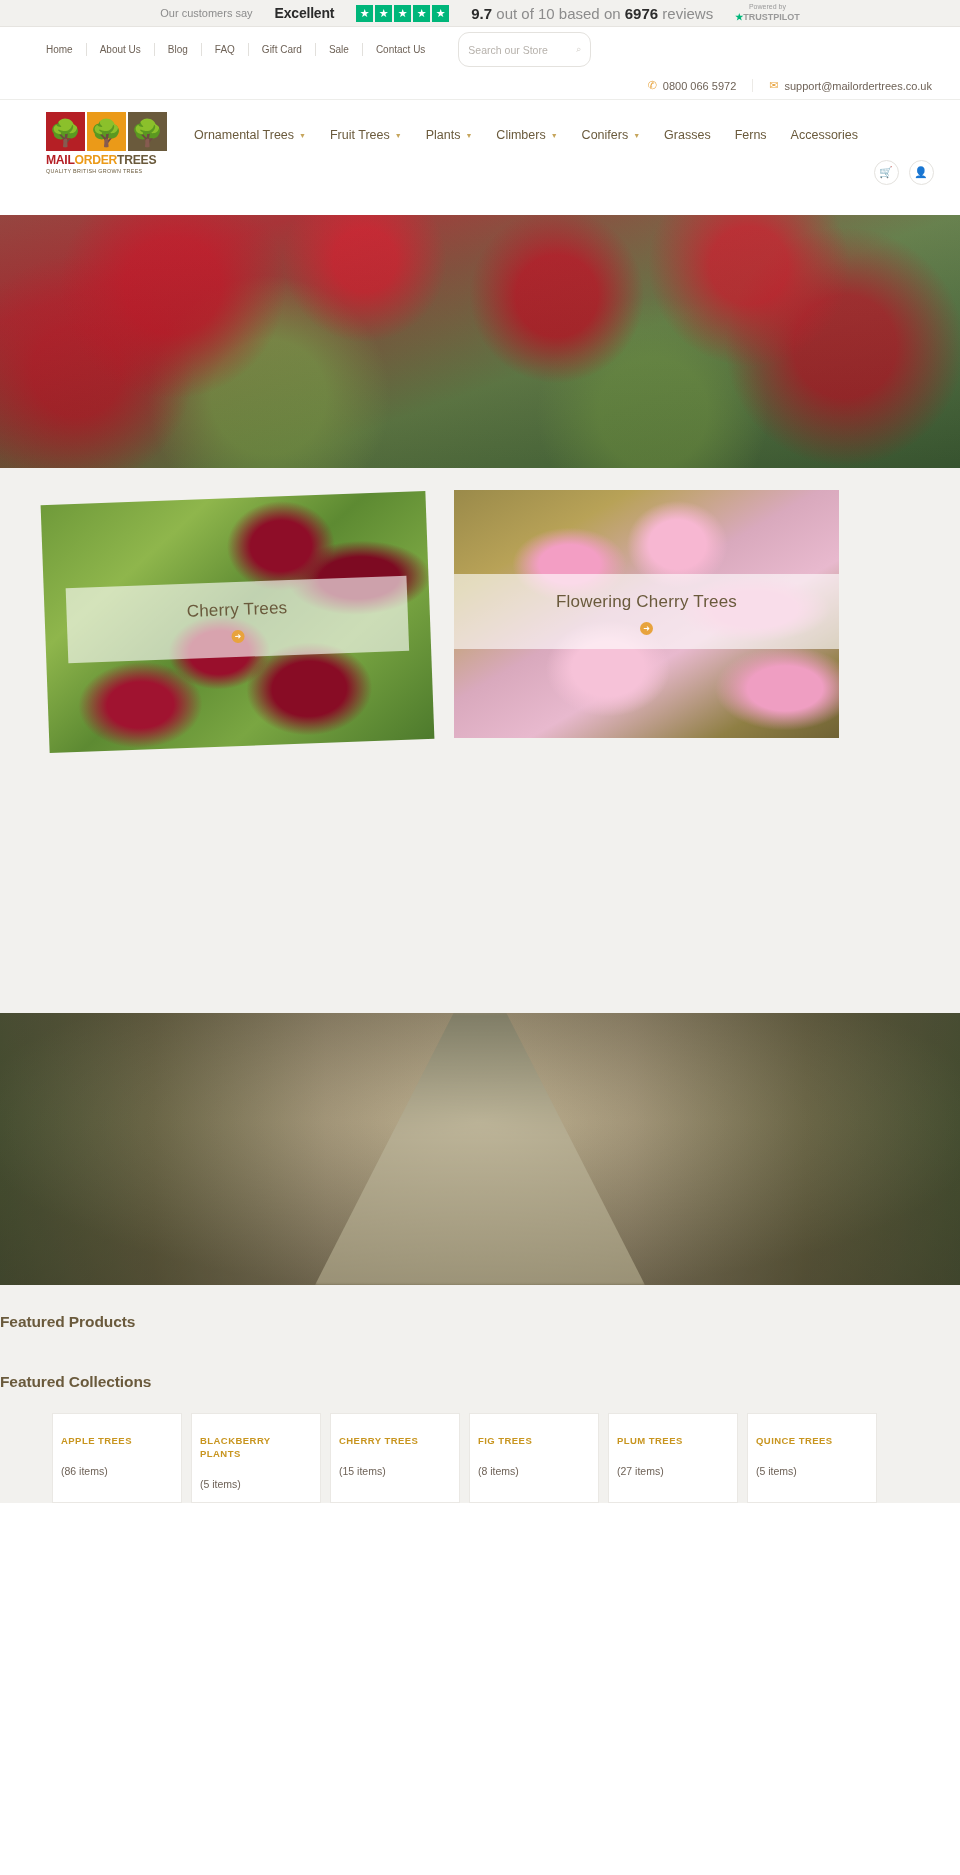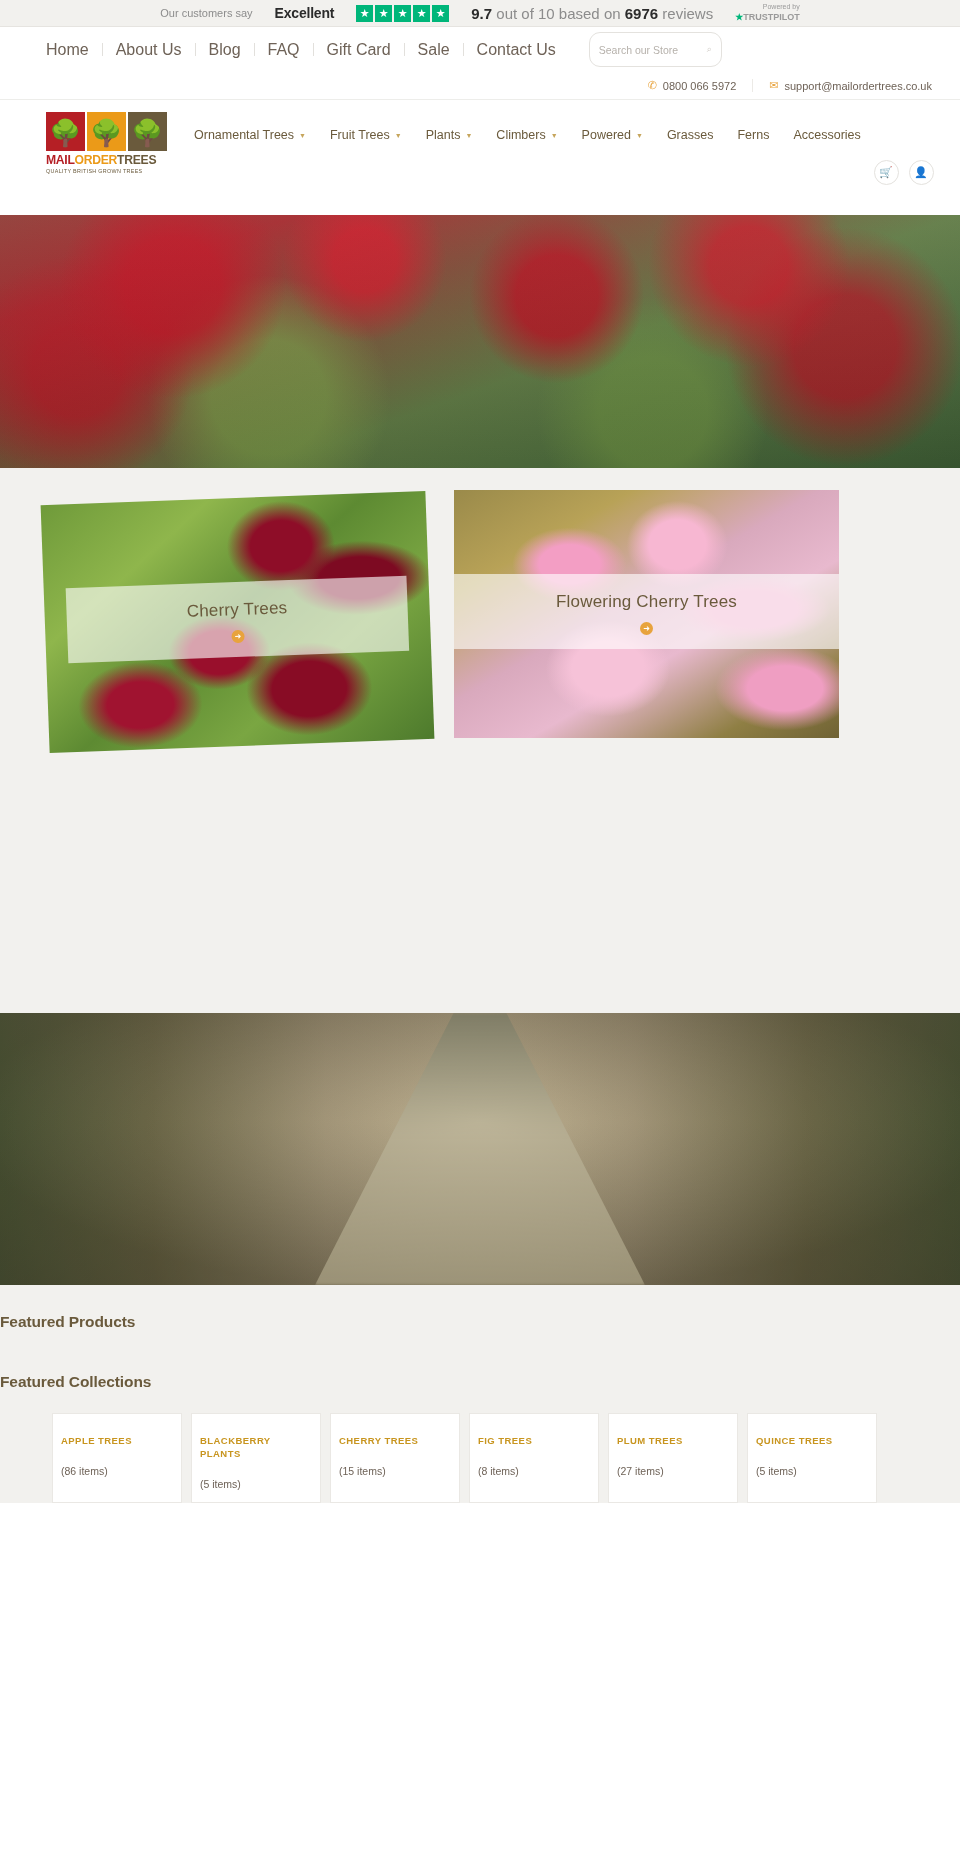--- a/index.html
+++ b/index.html
@@ -20,31 +20,31 @@
   }
   .tp-excellent { font-size:14px; font-weight:bold; color:#2b2b2b; letter-spacing:-.2px; }
   .tp-stars { display:flex; gap:2px; }
   .tp-star {
     width:17px; height:17px; background:#00b67a;
     display:flex; align-items:center; justify-content:center;
     color:#fff; font-size:11px; line-height:1;
   }
   .tp-score { font-size:15px; color:#8c8c8c; }
   .tp-score b { color:#2b2b2b; }
-  .tp-powered { text-align:right; font-size:7px; color:#9a9a9a; line-height:1.25; }
+  .tp-powered { text-align:center; font-size:7px; color:#9a9a9a; line-height:1.25; }
   .tp-powered .tp-brand { font-size:9px; font-weight:bold; color:#2b2b2b; }
   .tp-powered .tp-brand span { color:#9a9a9a; }
   .tp-powered .tp-brand i { color:#00b67a; font-style:normal; }
 
   
   .util-wrap { border-bottom:1px solid #ededea; background:#fff; }
   .util-row { height:45px; display:flex; align-items:center; padding-left:46px; }
   .util-links { display:flex; align-items:center; }
   .util-links a {
-    font-size:16px; color:#6e6257; text-decoration:none;
+    font-size:10px; color:#6e6257; text-decoration:none;
     padding:0 13px; border-right:1px solid #e2e0dc; line-height:13px;text-align:right;
   }
   .util-links a:first-child { padding-left:0; }
   .util-links a:last-child { border-right:none; }
   .search-box {
     margin-left:20px; width:133px; height:35px;
     border:1px solid #e4e2de; border-radius:11px;
     display:flex; align-items:center; padding:0 9px;
     font-size:10.5px; color:#b6b1ab; position:relative;
   }
@@ -273,21 +273,21 @@
       </a>
       <a class="nav-item" href="#">
         <span>Plants</span>
         <span class="caret">▼</span>
       </a>
       <a class="nav-item" href="#">
         <span>Climbers</span>
         <span class="caret">▼</span>
       </a>
       <a class="nav-item" href="#">
-        <span>Powered</span>
+        <span>Conifers</span>
         <span class="caret">▼</span>
       </a>
       <a class="nav-item" href="#">
         <span>Grasses</span>
       </a>
       <a class="nav-item" href="#">
         <span>Ferns</span>
       </a>
       <a class="nav-item" href="#">
         <span>Accessories</span>

